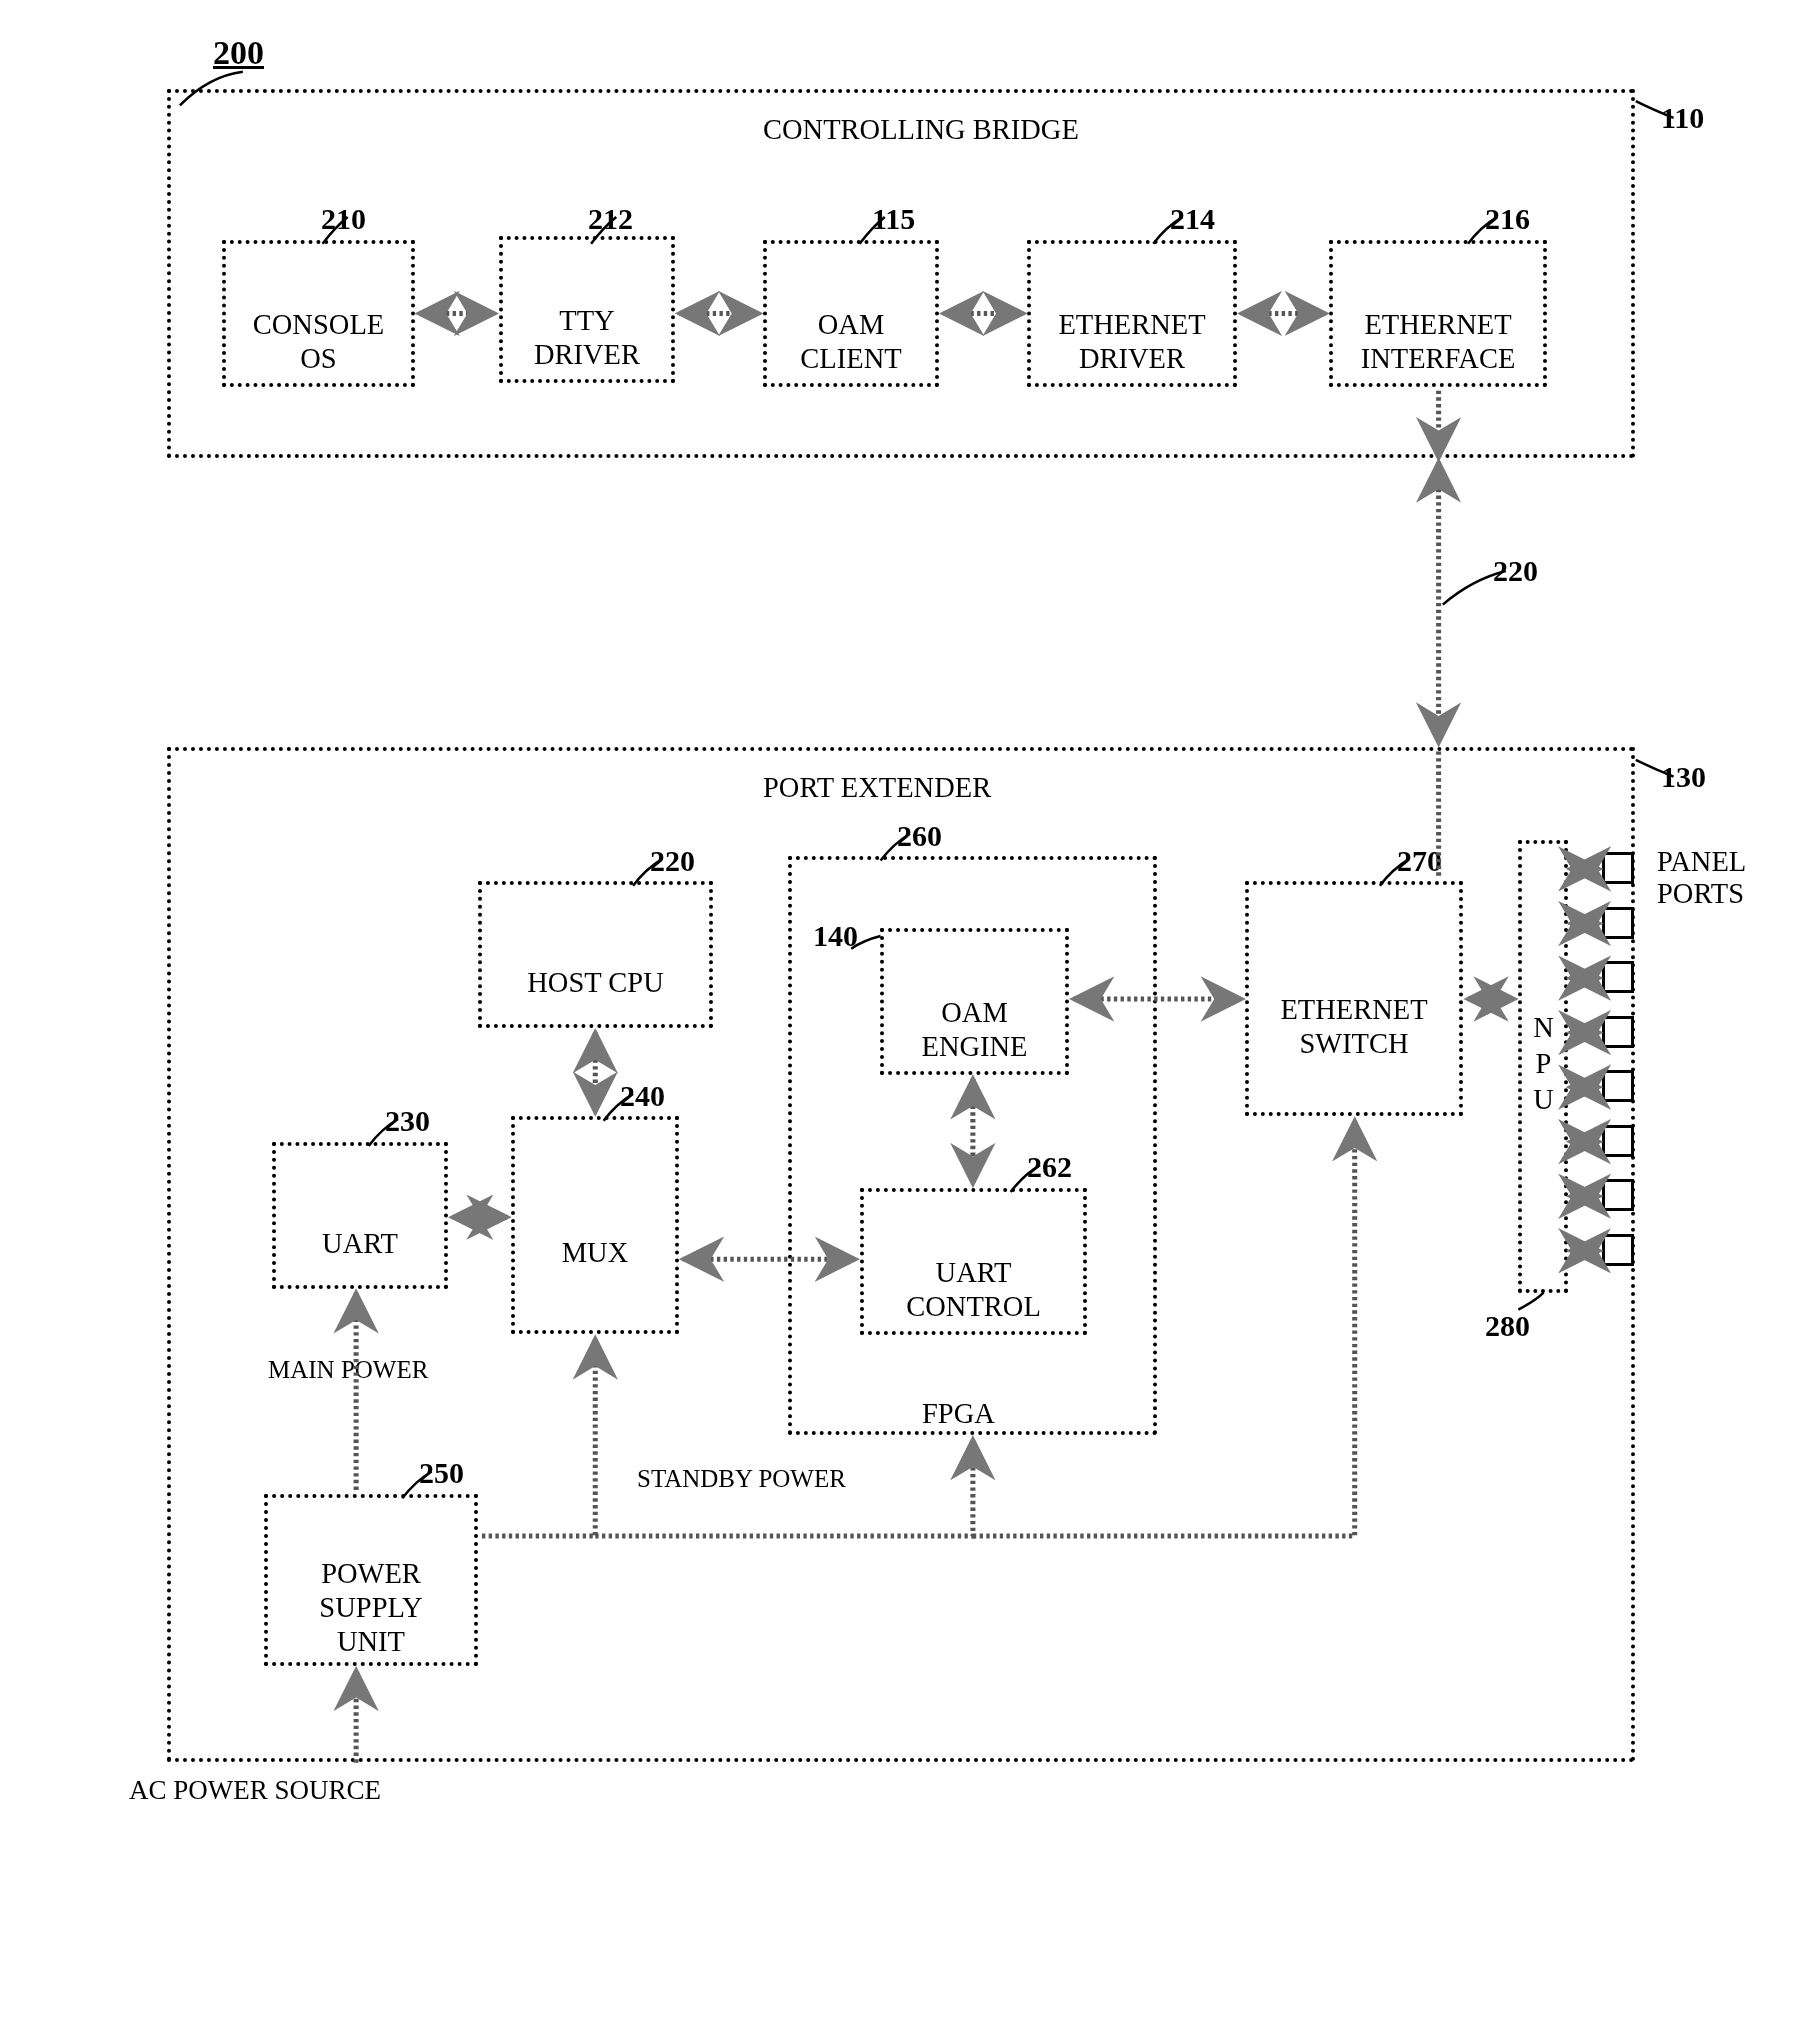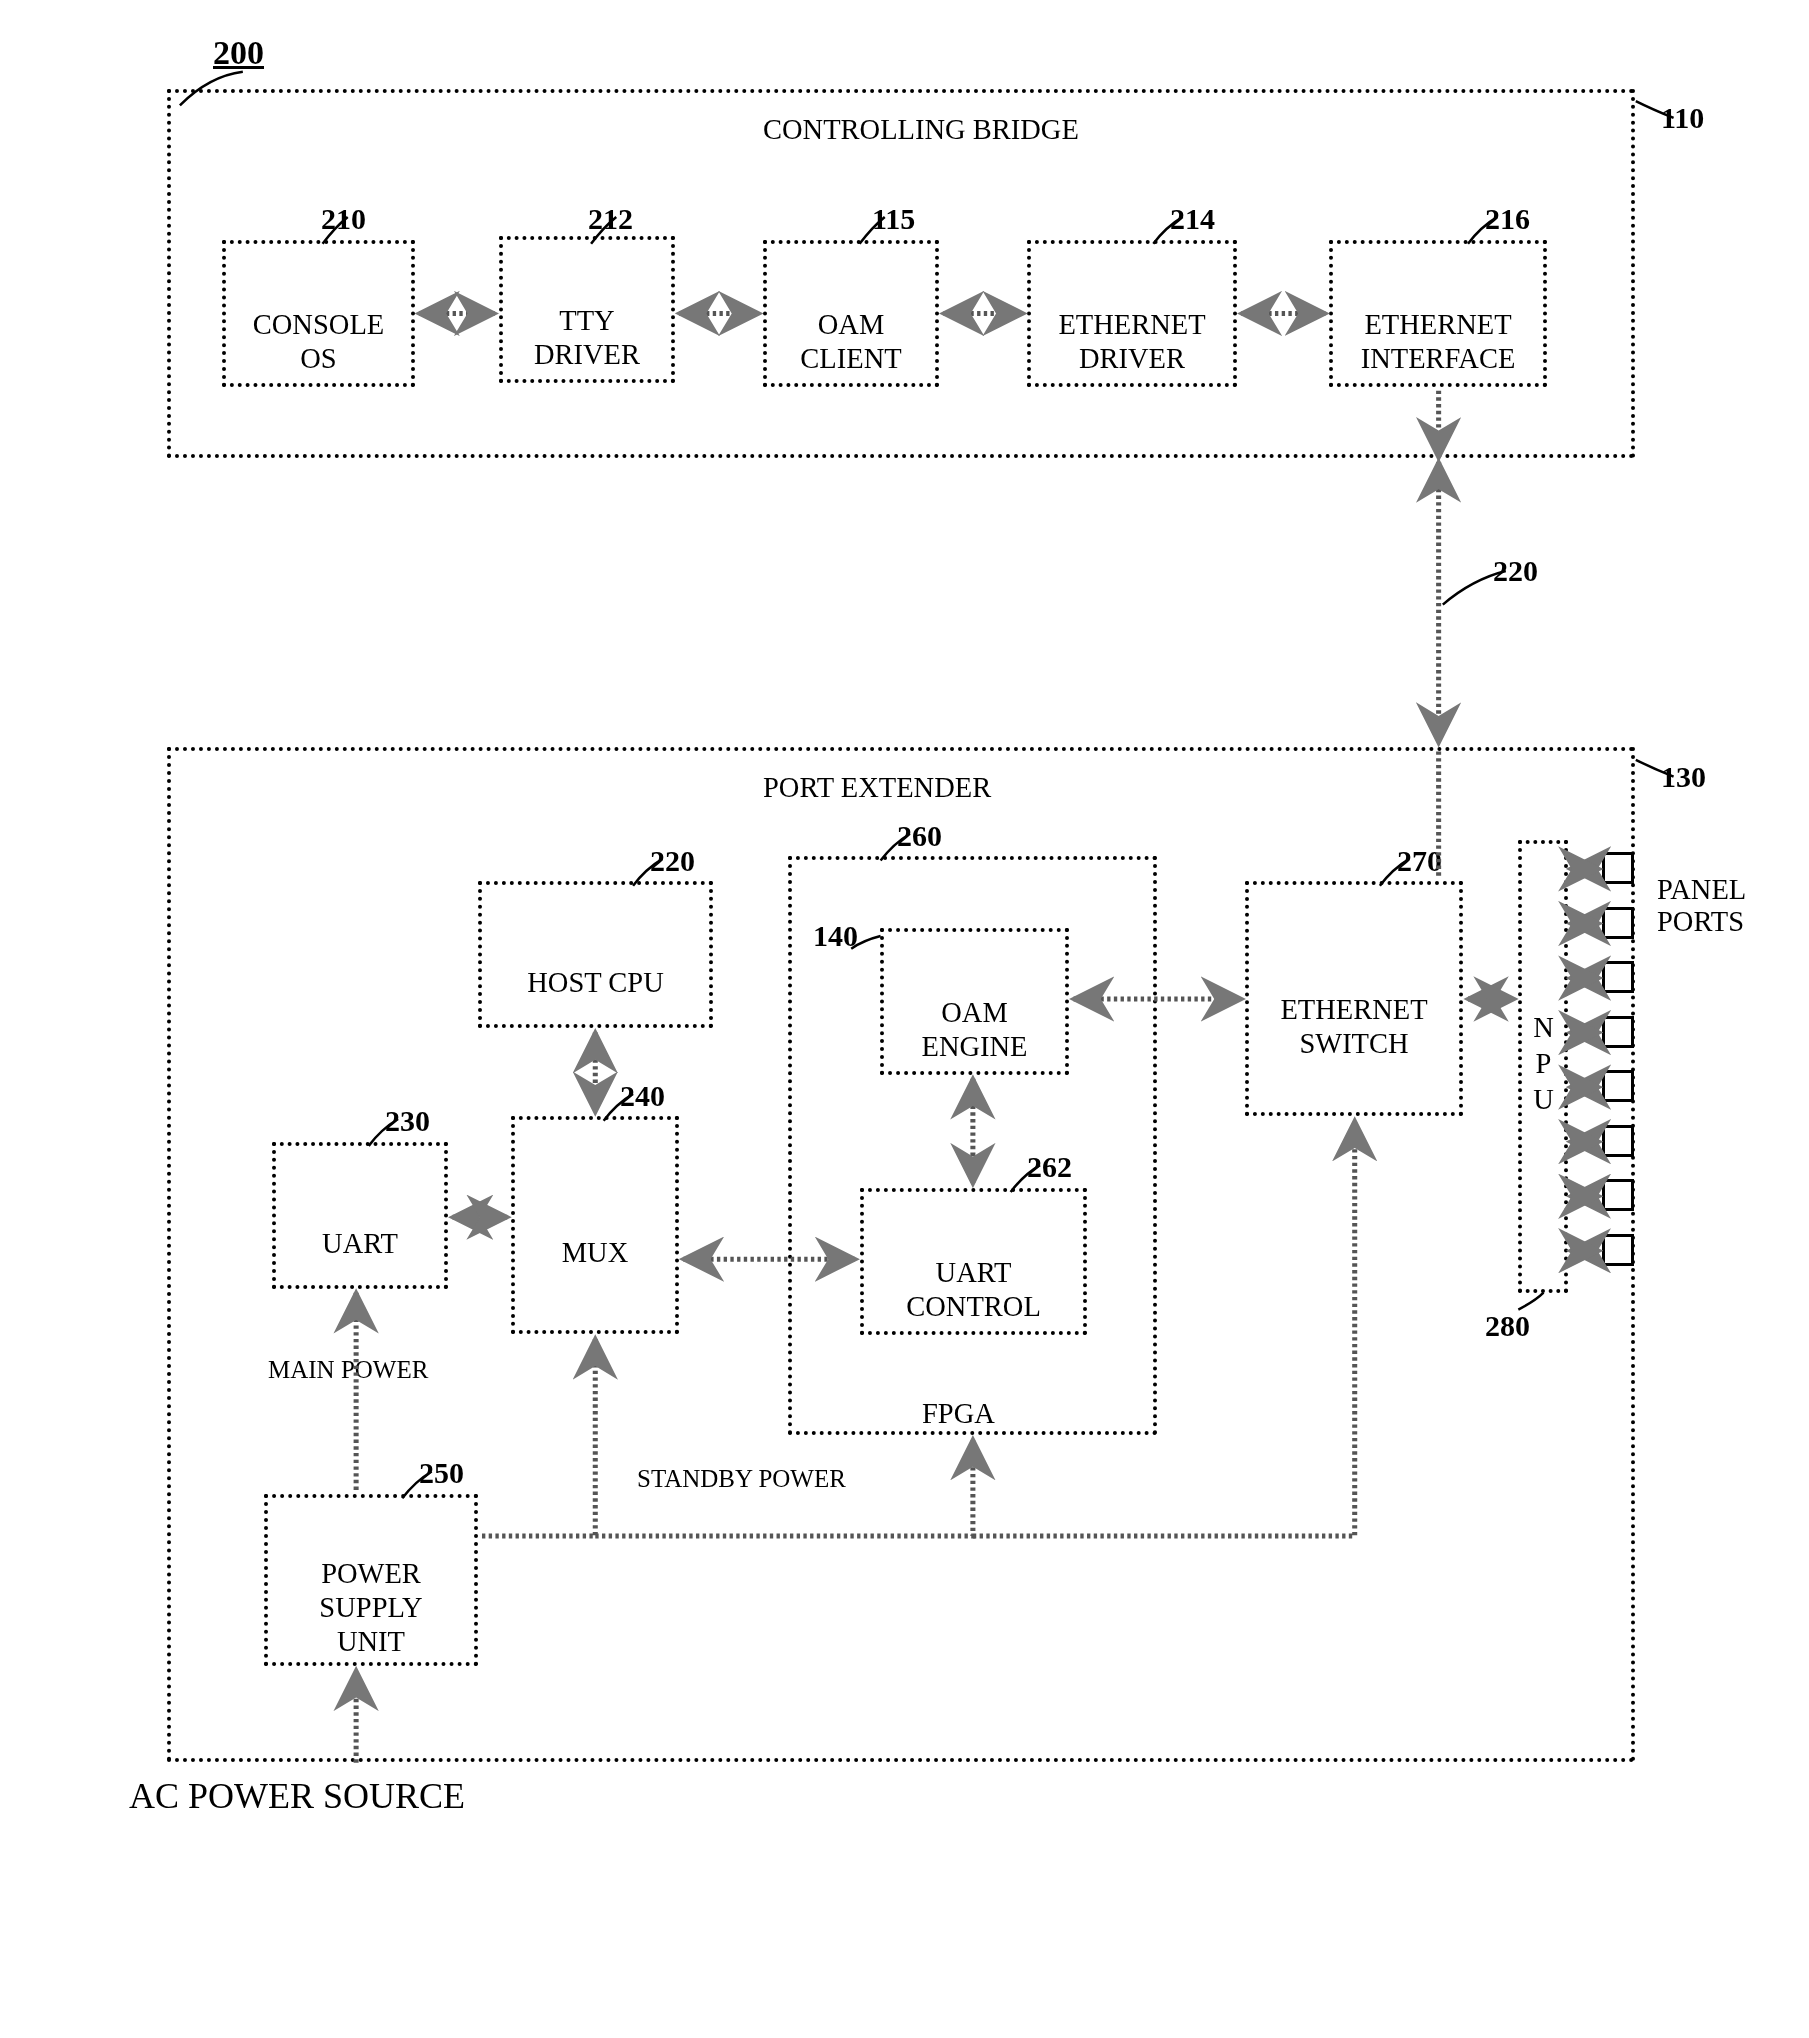--- a/index.html
+++ b/index.html
@@ -153,25 +153,25 @@
 
   <div class="port" style="left:1569px; top:818px;"></div>
   <div class="port" style="left:1569px; top:873px;"></div>
   <div class="port" style="left:1569px; top:927px;"></div>
   <div class="port" style="left:1569px; top:982px;"></div>
   <div class="port" style="left:1569px; top:1036px;"></div>
   <div class="port" style="left:1569px; top:1091px;"></div>
   <div class="port" style="left:1569px; top:1145px;"></div>
   <div class="port" style="left:1569px; top:1200px;"></div>
 
-  <div class="label" style="left:1624px; top:840px;">PANEL<br>PORTS</div>
+  <div class="label" style="left:1624px; top:812px;">PANEL<br>PORTS</div>
 
   <div class="label" style="left:235px; top:1322px; font-size:25px;">MAIN POWER</div>
   <div class="label" style="left:604px; top:1431px; font-size:25px;">STANDBY POWER</div>
-  <div class="label" style="left:96px; top:1741px; font-size:36px;">AC POWER SOURCE</div>
+  <div class="label" style="left:96px; top:1741px; font-size:27px;">AC POWER SOURCE</div>
 
   <svg class="arrows" viewBox="0 0 2077 2350" width="1743" height="1972">
     <defs>
       <marker id="ah" viewBox="0 0 10 10" refX="9" refY="5" markerWidth="9" markerHeight="9" orient="auto">
         <path d="M0,0 L10,5 L0,10 L3,5 z" fill="#777"></path>
       </marker>
       <marker id="ah2" viewBox="0 0 10 10" refX="1" refY="5" markerWidth="9" markerHeight="9" orient="auto">
         <path d="M10,0 L0,5 L10,10 L7,5 z" fill="#777"></path>
       </marker>
     </defs>

